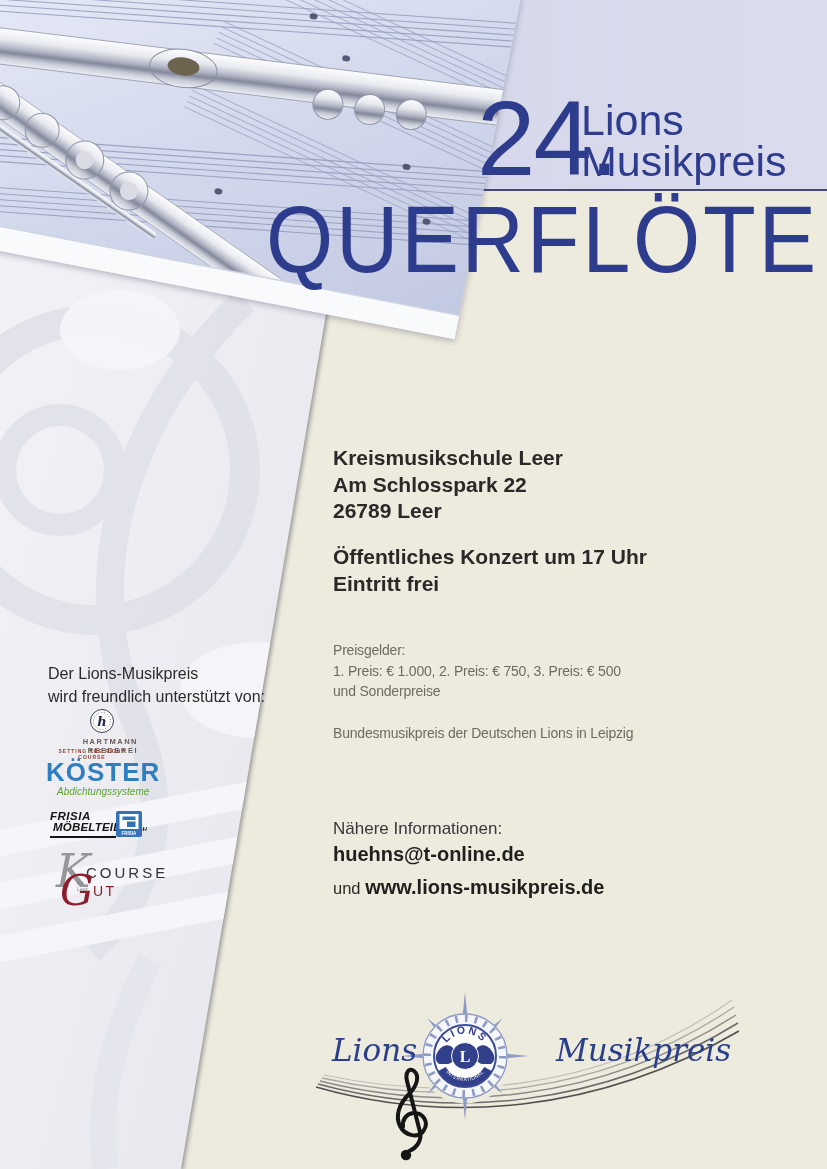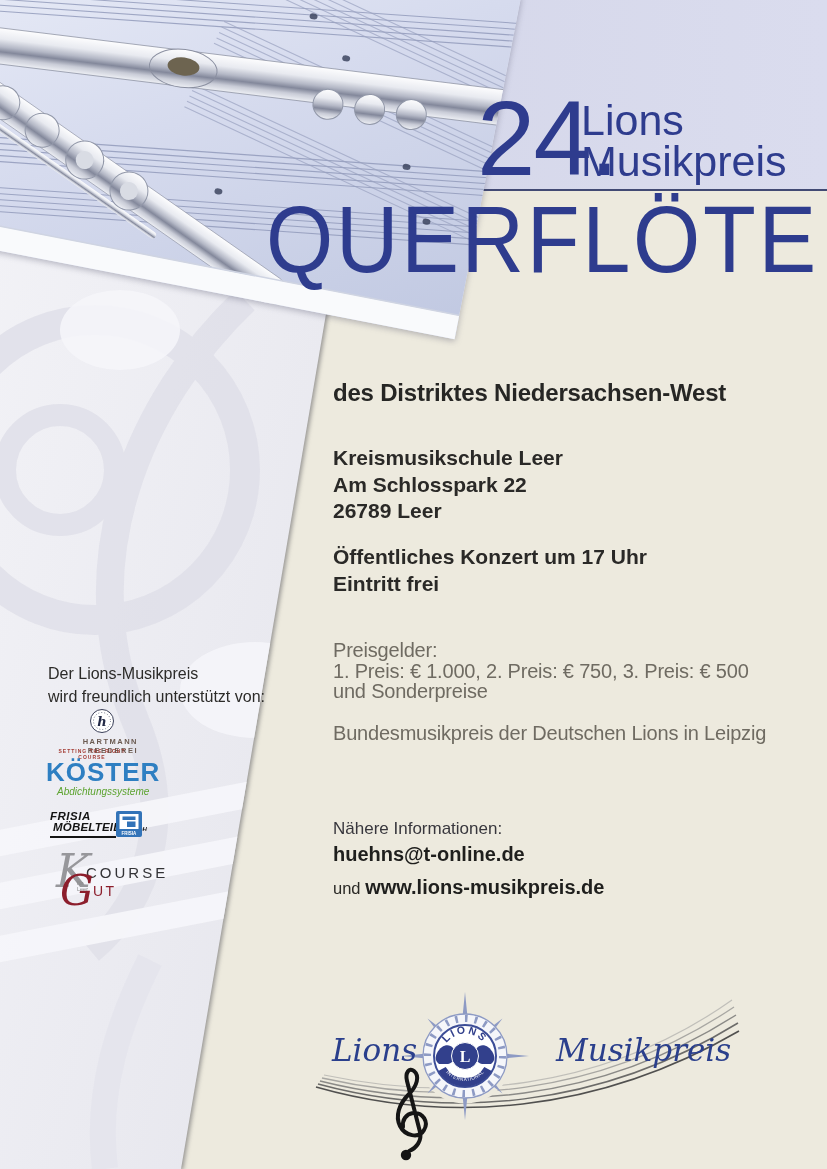--- a/index.html
+++ b/index.html
@@ -33,21 +33,21 @@
         font-size:43px;font-weight:300;line-height:41px;color:#2e3c8e;}
   .big-title{position:absolute;left:266px;top:190px;z-index:6;white-space:nowrap;
         font-size:95px;font-weight:300;line-height:1.05;color:#2e3c8e;letter-spacing:3px;
         transform:scaleX(.91);transform-origin:left top;}
   
   .mtxt{position:absolute;left:333px;z-index:4;color:#262624;}
   .subtitle{top:379px;font-size:24px;font-weight:700;letter-spacing:-.2px;}
   .block-bold{font-size:21px;font-weight:700;line-height:26.5px;color:#2a2927;}
   .venue{top:445px;}
   .event{top:544px;}
-  .block-gray{font-size:20px;line-height:20.5px;color:#6f6b62;letter-spacing:-.2px;}
+  .block-gray{font-size:14px;line-height:20.5px;color:#6f6b62;letter-spacing:-.2px;}
   .prizes{top:640px;}
   .qualification{top:723px;line-height:21px;}
   .contact-label{top:819px;font-size:17px;color:#38373d;}
   .email{top:843px;font-size:20px;font-weight:700;color:#1f1f1d;}
   .webline{top:876px;font-size:16.5px;color:#2b2a26;}
   .webline .site{font-size:20px;font-weight:700;color:#1f1f1d;text-align:center;}
   
   .support{position:absolute;left:48px;top:662px;z-index:4;
         font-size:16px;line-height:23px;color:#2c2b29;}
   .sp{position:absolute;z-index:4;}
@@ -183,21 +183,20 @@
     </div>
   </div>
 
   <div class="edition">24.</div>
   <div class="brand">
     <div>Lions</div>
     <div>Musikpreis</div>
   </div>
   <div class="big-title">QUERFLÖTE</div>
 
-  <div class="mtxt subtitle">des Distriktes Niedersachsen-West</div>
 
   <div class="mtxt venue block-bold">
     <div>Kreismusikschule Leer</div>
     <div>Am Schlosspark 22</div>
     <div>26789 Leer</div>
   </div>
 
   <div class="mtxt event block-bold">
     <div>Öffentliches Konzert um 17 Uhr</div>
     <div>Eintritt frei</div>

